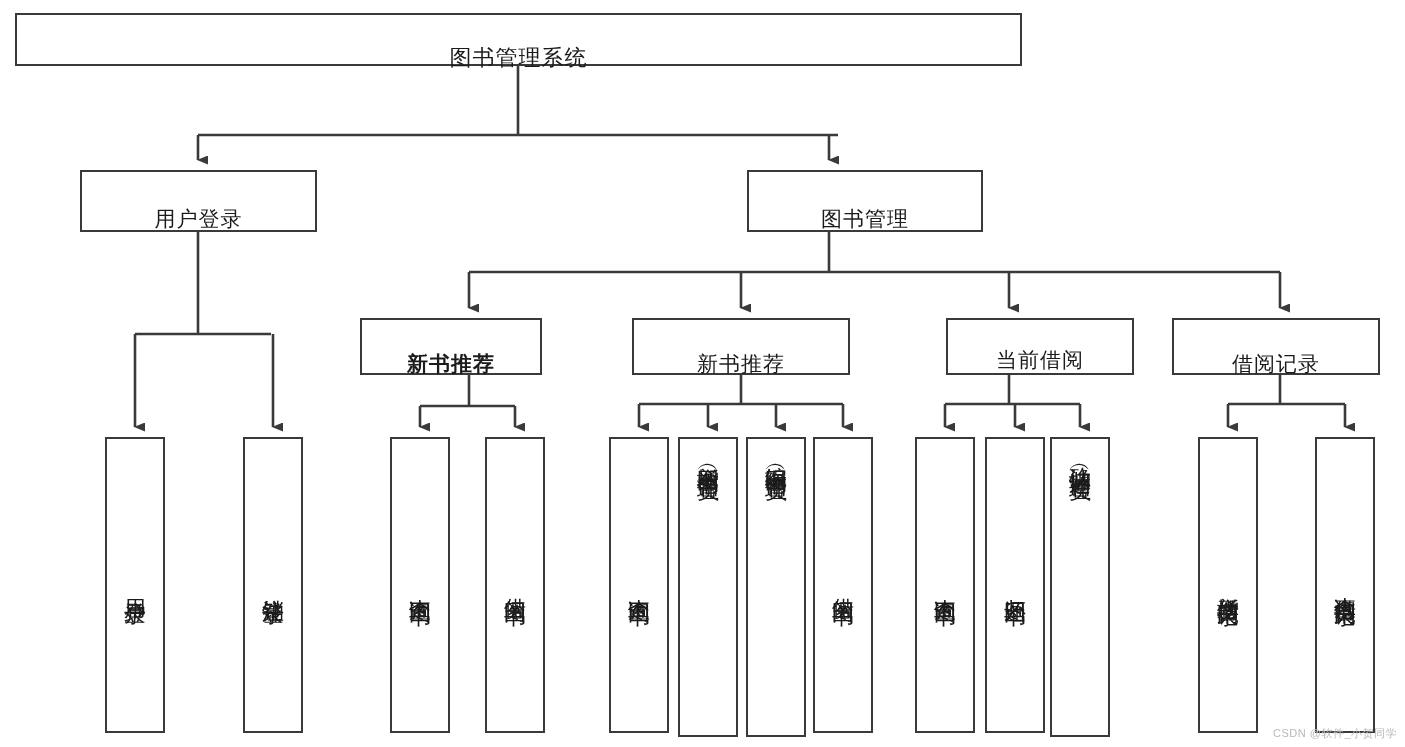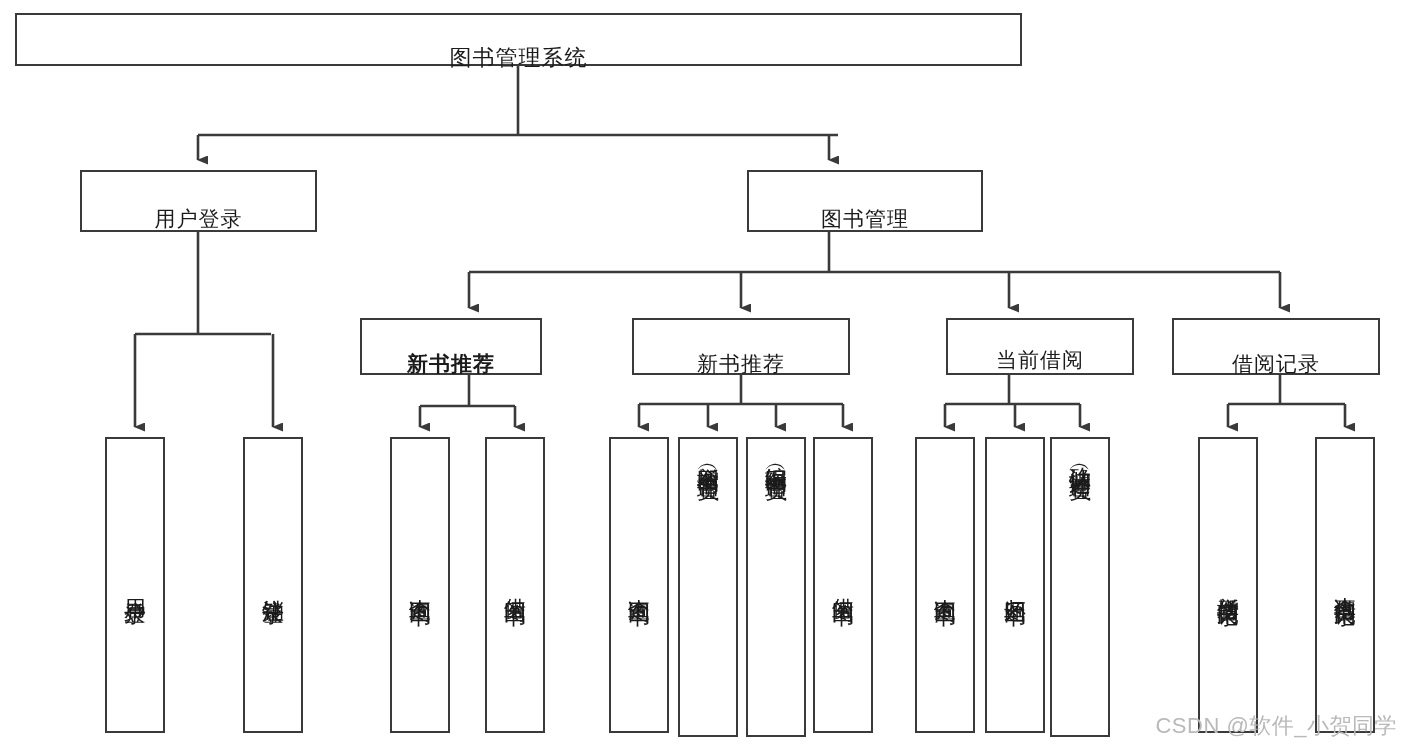--- a/index.html
+++ b/index.html
@@ -66,21 +66,21 @@
     line-height: 1;
   }
   .node.vert.centered {
     align-items: center;
     padding-top: 0;
   }
   #watermark {
     position: absolute;
     right: 8px;
     bottom: 6px;
-    font-size: 22px;
+    font-size: 11px;
     color: #b9b9b9;
     letter-spacing: 0.5px;
     z-index: 3;
     white-space: nowrap;
   }
 </style>
 </head>
 <body>
 
 <div id="diagram-canvas">

